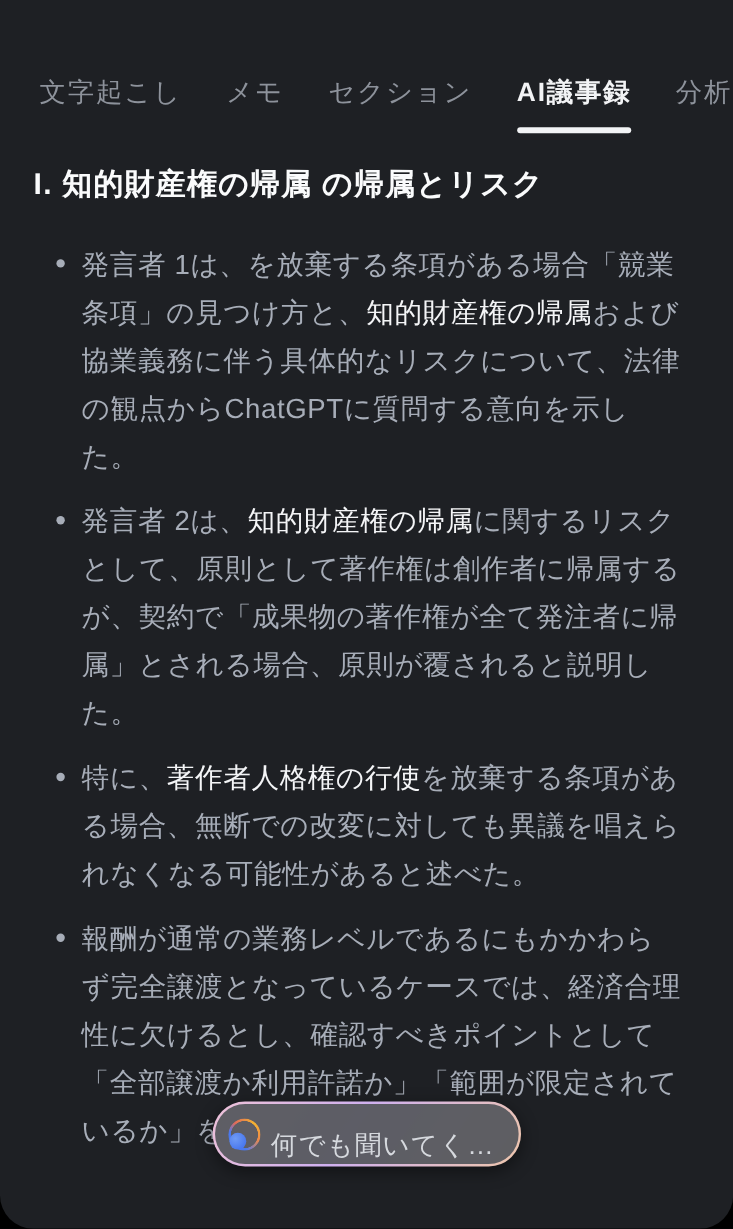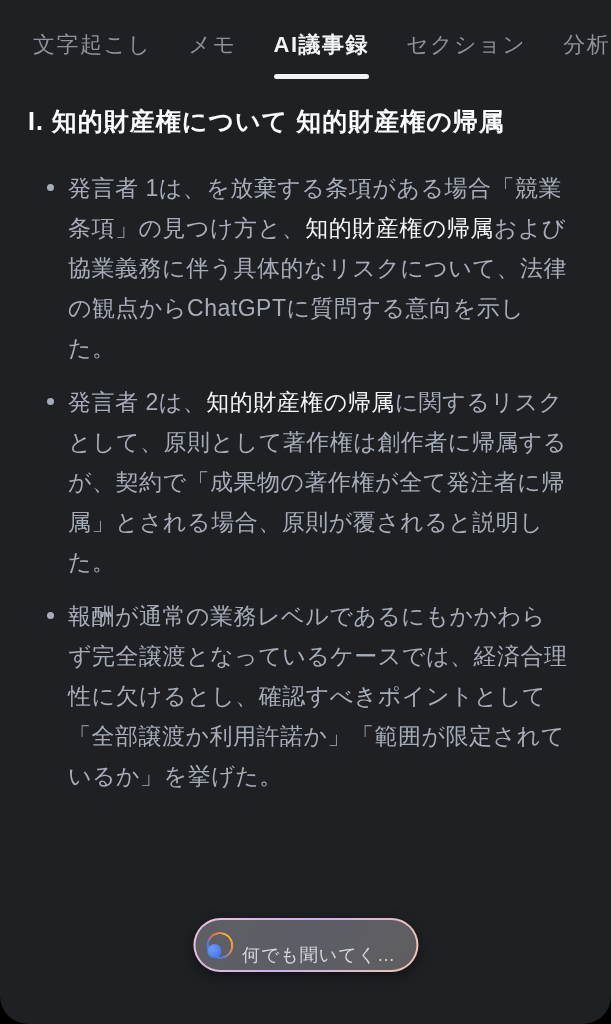--- a/index.html
+++ b/index.html
@@ -14,20 +14,21 @@
     background:var(--bg,#1e2024);
     border-radius:0 0 28px 28px;
     overflow:hidden;
   }
   
   .tab-bar{
     display:flex;
     align-items:flex-start;
     gap:37px;
     padding:30px 33px 0 33px;
+    margin-top:32px;
   }
   .tab{
     display:flex;flex-direction:column;align-items:center;
     cursor:pointer;
     font-size:22px;
     letter-spacing:1.5px;
     color:var(--inactive-tab,#8d929b);
     white-space:nowrap;
   }
   .tab .tab-underline{
@@ -116,60 +117,61 @@
     mask:radial-gradient(circle,transparent 58%,#000 60%);
   }
   .spark-blob{
     position:absolute;
     left:1px;bottom:1px;
     width:14px;height:14px;
     border-radius:50%;
     background:radial-gradient(circle at 35% 35%,#6f9bf5,var(--icon-blue,#4b79ee) 70%);
   }
   .ask-label{
-    font-size:18px;
+    font-size:22px;
     color:#d6d9de;
     letter-spacing:1px;
     white-space:nowrap;
     margin-top:19px;
   }
 </style>
 </head>
 <body>
 
 <div class="screen">
 
   <nav class="tab-bar">
       <div class="tab">
         <span>文字起こし</span>
         <span class="tab-underline"></span>
       </div>
       <div class="tab">
         <span>メモ</span>
         <span class="tab-underline"></span>
       </div>
+      <div class="tab">
+        <span>セクション</span>
+        <span class="tab-underline"></span>
+      </div>
       <div class="tab active">
         <span>AI議事録</span>
-        <span class="tab-underline"></span>
-      </div>
-      <div class="tab">
-        <span>セクション</span>
         <span class="tab-underline"></span>
       </div>
       <div class="tab">
         <span>分析</span>
         <span class="tab-underline"></span>
       </div>
     </nav>
 
-  <h1 class="heading">I. 知的財産権について 知的財産権の帰属</h1>
+  <h1 class="heading">I. 知的財産権の帰属 の帰属とリスク</h1>
 
   <ul class="bullets">
       <li><span>発言者 1は、を放棄する条項がある場合「競業条項」の見つけ方と、</span><span class="em">知的財産権の帰属</span><span>および協業義務に伴う具体的なリスクについて、法律の観点からChatGPTに質問する意向を示した。</span></li>
       <li><span>発言者 2は、</span><span class="em">知的財産権の帰属</span><span>に関するリスクとして、原則として著作権は創作者に帰属するが、契約で「成果物の著作権が全て発注者に帰属」とされる場合、原則が覆されると説明した。</span></li>
+      <li><span>特に、</span><span class="em">著作者人格権の行使</span><span>を放棄する条項がある場合、無断での改変に対しても異議を唱えられなくなる可能性があると述べた。</span></li>
       <li><span>報酬が通常の業務レベルであるにもかかわらず完全譲渡となっているケースでは、経済合理性に欠けるとし、確認すべきポイントとして「全部譲渡か利用許諾か」「範囲が限定されているか」を挙げた。</span></li>
     </ul>
 
   <div class="ask-pill">
     <div class="ask-pill-inner">
       <span class="spark-icon">
         <span class="spark-ring"></span>
         <span class="spark-blob"></span>
       </span>
       <span class="ask-label">何でも聞いてく…</span>

